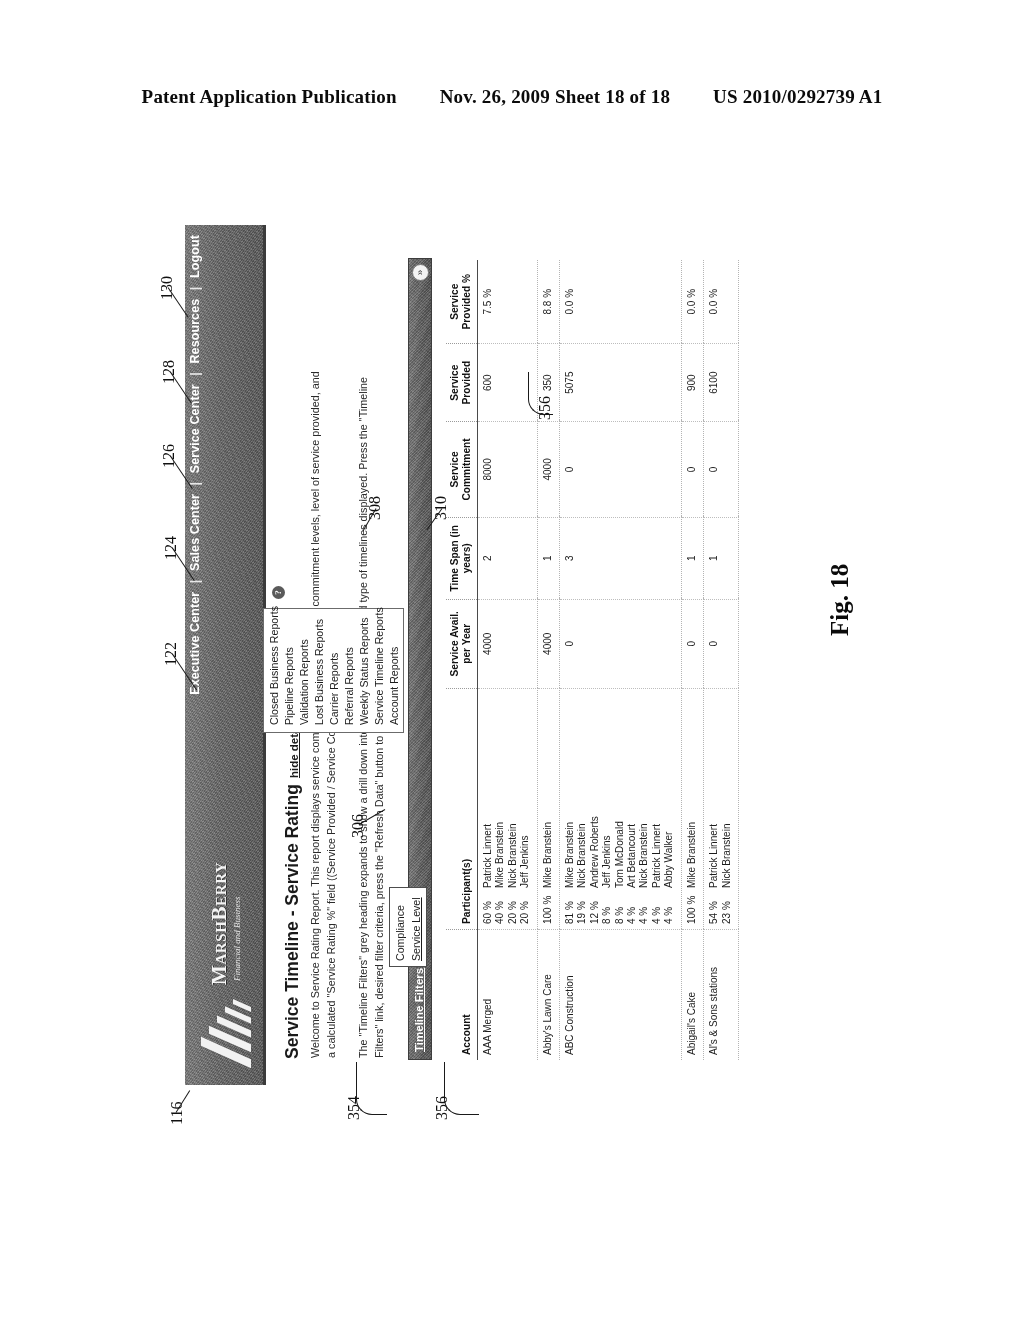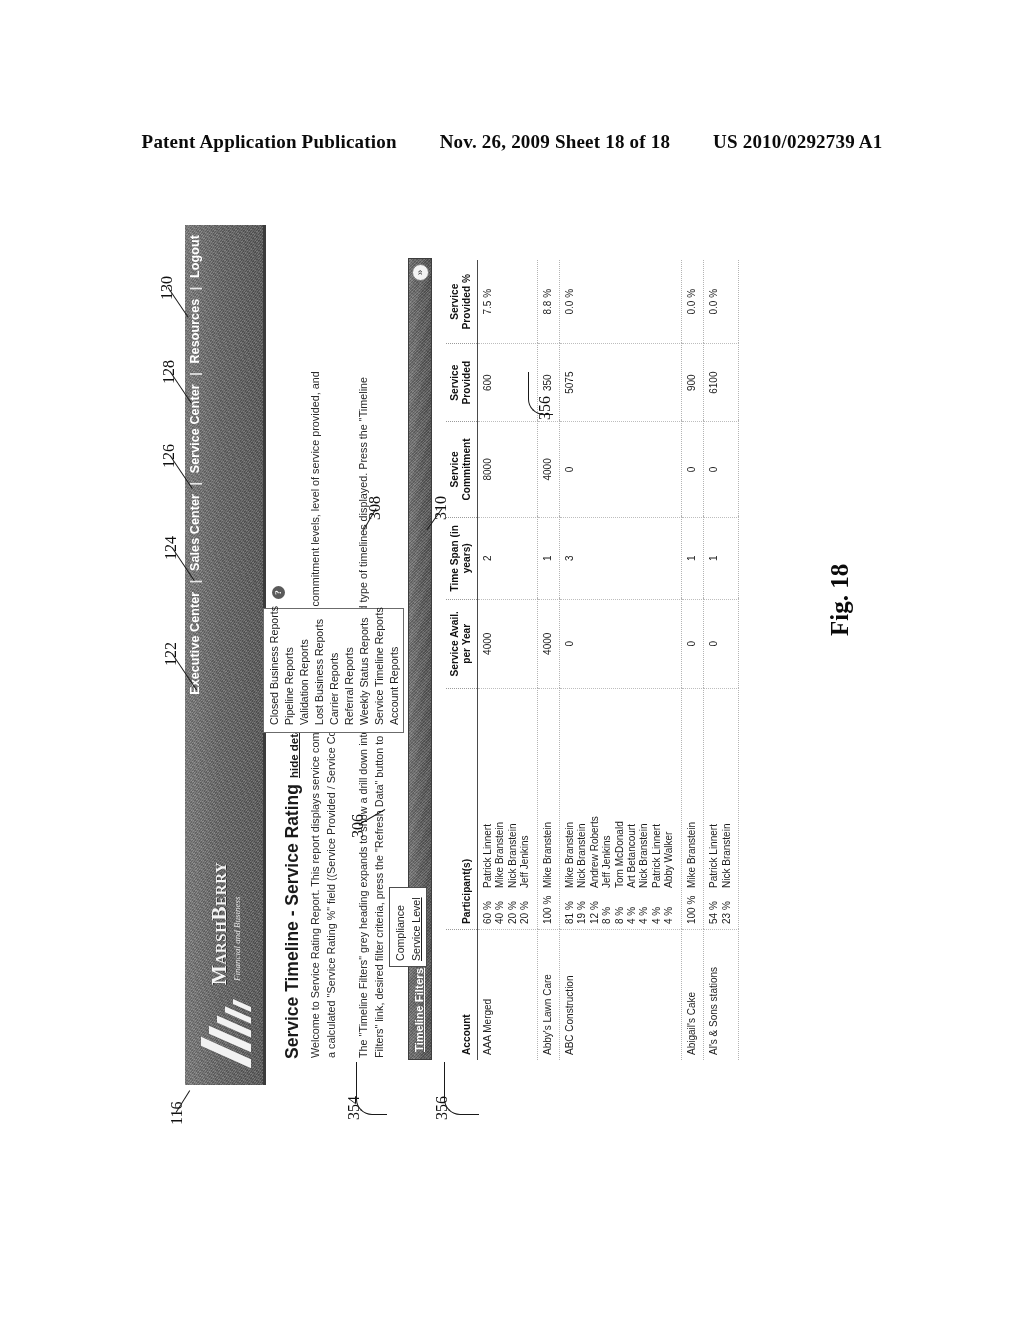--- a/index.html
+++ b/index.html
@@ -25,21 +25,21 @@
     font-family: "Liberation Serif", serif;
     font-weight: bold;
     font-size: 19px;
     letter-spacing: 0.2px;
     color: #0b0b0b;
     white-space: nowrap;
   }
   .patent-header .seg { display: inline-block; }
   .seg-pub { margin-right: 38px; }
   .seg-date { }
-  .seg-sheet { margin-right: 38px; margin-top: 45px; }
+  .seg-sheet { margin-right: 38px; }
 
   
   .fig-label {
     position: absolute;
     left: 826px;
     top: 636px;
     font-family: "Liberation Serif", serif;
     font-weight: bold;
     font-size: 25px;
     color: #0b0b0b;

